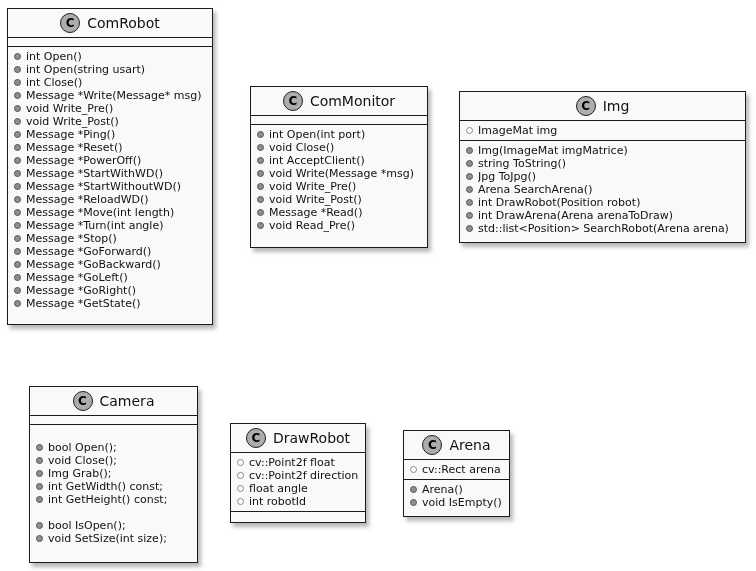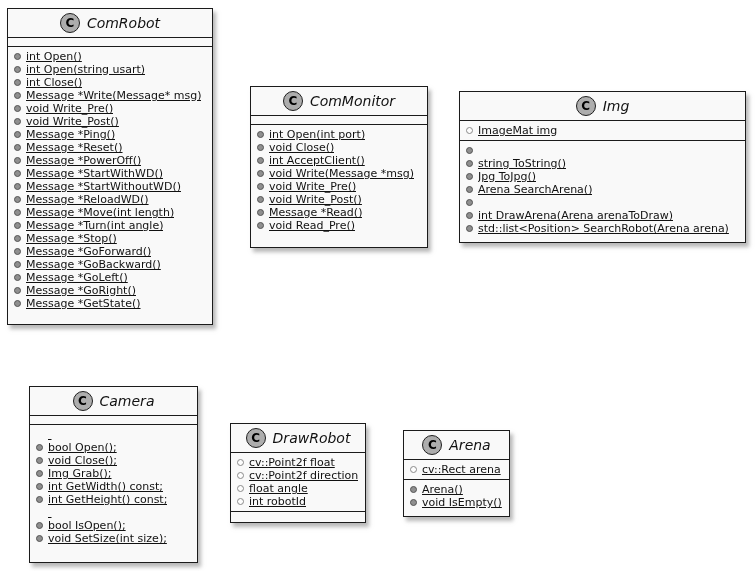--- a/index.html
+++ b/index.html
@@ -21,39 +21,39 @@
     height:28px;flex:0 0 auto;
     border-bottom:1.5px solid #1b1b1b;
   }
   .uml-circle{
     width:20px;height:20px;border-radius:50%;
     background:#ADADAD;border:1.5px solid #1f1f1f;box-sizing:border-box;
     display:flex;align-items:center;justify-content:center;
     font-weight:bold;font-size:12px;line-height:1;color:#000;
     flex:0 0 auto;
   }
-  .uml-title{font-size:14px;white-space:nowrap;font-style:italic;}
+  .uml-title{font-size:14px;white-space:nowrap;}
   .uml-section{
     border-bottom:1.5px solid #1b1b1b;
     padding:3px 6px;
     flex:0 0 auto;
   }
   .uml-section.empty{padding:4px 6px;}
   .uml-section.last{border-bottom:none;flex:1 1 auto;}
   .uml-row{
     display:flex;align-items:center;gap:5px;
     font-size:11px;line-height:13px;height:13px;white-space:nowrap;
   }
   .dot{
     width:7px;height:7px;border-radius:50%;flex:0 0 auto;box-sizing:border-box;
   }
   .dot.method{background:#8F8F8F;border:1px solid #545454;}
   .dot.field{background:#FDFDFD;border:1px solid #8a8a8a;}
   .dot.blank{visibility:hidden;}
-  .member-text{overflow:hidden;text-decoration:underline;}
+  .member-text{overflow:hidden;}
 </style>
 </head>
 <body>
 
 <div class="uml-class" style="left:7px;top:8px;width:206px;height:317px;">
   <div class="uml-header">
     <span class="uml-circle">C</span>
     <span class="uml-title">ComRobot</span>
   </div>
   <div class="uml-section empty"></div>
@@ -190,35 +190,37 @@
   </div>
   <div class="uml-section">
       <div class="uml-row">
         <span class="dot field"></span>
         <span class="member-text">ImageMat img</span>
       </div>
     </div>
   <div class="uml-section last">
       <div class="uml-row">
         <span class="dot method"></span>
+        <span class="member-text">Img(ImageMat imgMatrice)</span>
       </div>
       <div class="uml-row">
         <span class="dot method"></span>
         <span class="member-text">string ToString()</span>
       </div>
       <div class="uml-row">
         <span class="dot method"></span>
         <span class="member-text">Jpg ToJpg()</span>
       </div>
       <div class="uml-row">
         <span class="dot method"></span>
         <span class="member-text">Arena SearchArena()</span>
       </div>
       <div class="uml-row">
         <span class="dot method"></span>
+        <span class="member-text">int DrawRobot(Position robot)</span>
       </div>
       <div class="uml-row">
         <span class="dot method"></span>
         <span class="member-text">int DrawArena(Arena arenaToDraw)</span>
       </div>
       <div class="uml-row">
         <span class="dot method"></span>
         <span class="member-text">std::list&lt;Position&gt; SearchRobot(Arena arena)</span>
       </div>
     </div>

